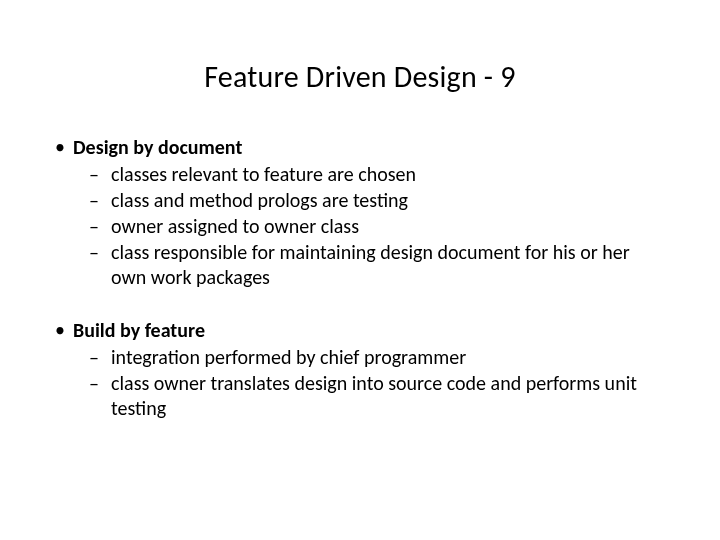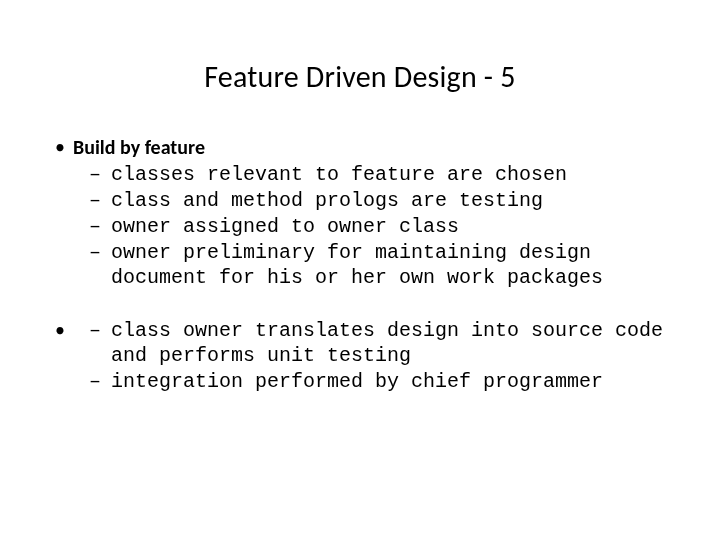--- a/index.html
+++ b/index.html
@@ -4,41 +4,42 @@
   <style>
     * { margin: 0; padding: 0; box-sizing: border-box; }
     html, body { width: 720px; height: 540px; background: #fff; font-family: Calibri, "Segoe UI", Arial, sans-serif; color: #000; }
     .slide { width: 720px; height: 540px; padding: 30px 55px 0 55px; }
     .title { font-size: 30px; font-weight: 400; text-align: center; margin-top: 28px; margin-bottom: 40px; letter-spacing: 0.2px; }
     .content { font-size: 20px; line-height: 1.25; }
     ul.top { list-style: none; padding-left: 18px; }
     ul.top > li { position: relative; margin-bottom: 28px; }
     ul.top > li::before { content: "•"; position: absolute; left: -18px; top: 0; }
     .sec-head { font-weight: 700; }
-    ul.sub { list-style: none; padding-left: 38px; margin-top: 2px; font-family: Liberation Mono, monospace; }
+    ul.sub { list-style: none; padding-left: 38px; margin-top: 2px; }
     ul.sub > li { position: relative; margin-bottom: 1px; }
     ul.sub > li::before { content: "–"; position: absolute; left: -22px; top: 0; }
   </style>
 </head>
 <body>
 
 <div class="slide">
-  <h1 class="title">Feature Driven Design - 5</h1>
+  <h1 class="title">Feature Driven Design - 9</h1>
   <div class="content">
     <ul class="top">
       <li>
-        <span class="sec-head">Build by feature</span>
+        <span class="sec-head">Design by document</span>
         <ul class="sub">
           <li>classes relevant to feature are chosen</li>
           <li>class and method prologs are testing</li>
           <li>owner assigned to owner class</li>
-          <li>owner preliminary for maintaining design document for his or her own work packages</li>
+          <li>class responsible for maintaining design document for his or her own work packages</li>
         </ul>
       </li>
       <li>
+        <span class="sec-head">Build by feature</span>
         <ul class="sub">
+          <li>integration performed by chief programmer</li>
           <li>class owner translates design into source code and performs unit testing</li>
-          <li>integration performed by chief programmer</li>
         </ul>
       </li>
     </ul>
   </div>
 </div>
 
 </body></html>

